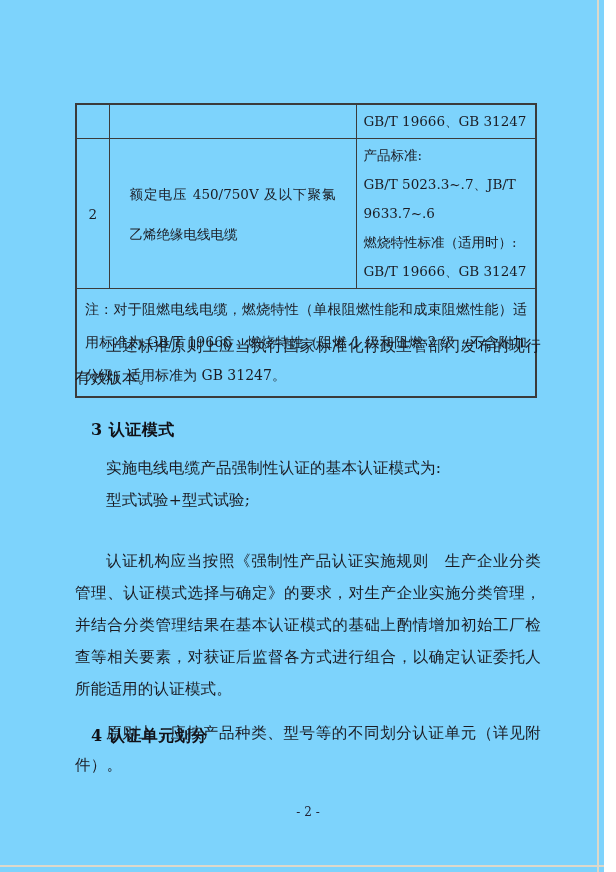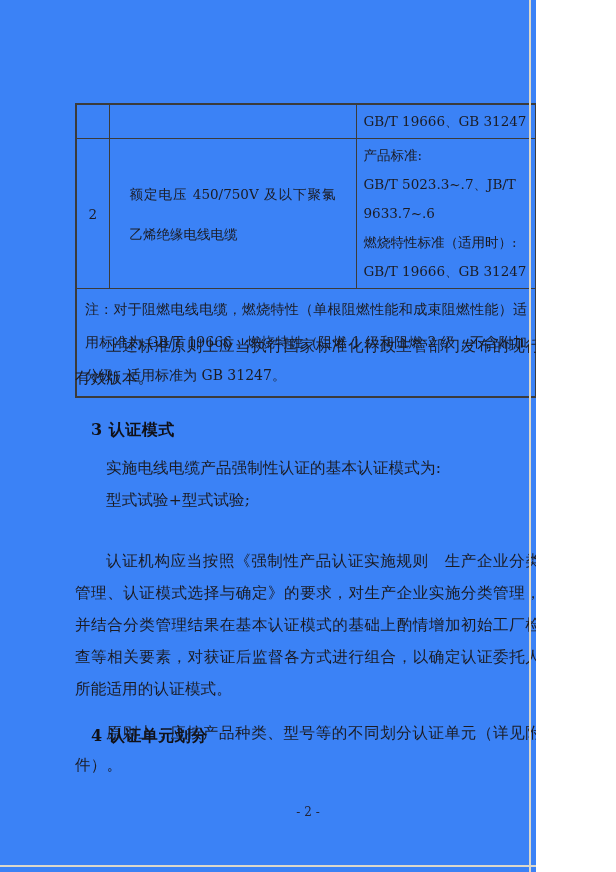--- a/index.html
+++ b/index.html
@@ -3,23 +3,23 @@
 <meta charset="utf-8">
 <style>
   * { margin: 0; padding: 0; box-sizing: border-box; }
   html, body { background: #ffffff; }
   body {
     font-family: "DejaVu Serif", "Liberation Serif", serif;
     color: #1b1b22;
   }
   .page {
     position: relative;
-    width: 536px;
+    width: 604px;
     height: 872px;
-    background: #3b82f6;
+    background: #7dd3fc;
     overflow: hidden;
   }
   
   .edge-right {
     position: absolute; top: 0; right: 5px; width: 2px; height: 872px;
     background: #dcd8ca;
   }
   .edge-bottom {
     position: absolute; left: 0; bottom: 5px; width: 611px; height: 2px;
     background: #dcd8ca;

